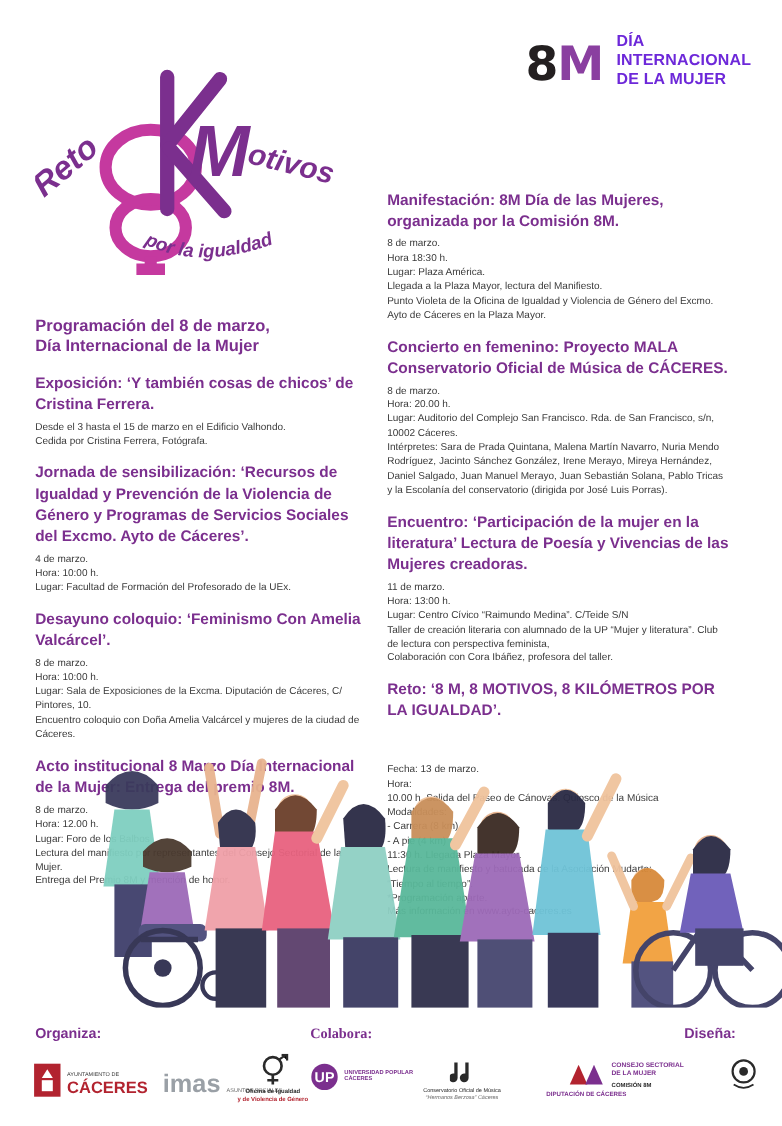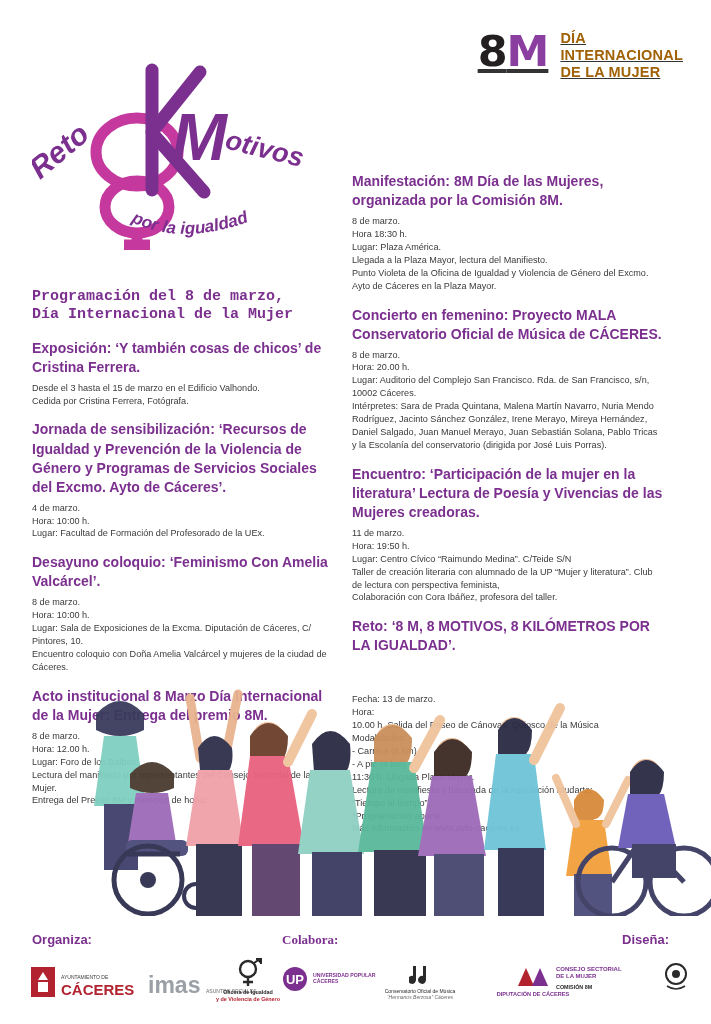--- a/index.html
+++ b/index.html
@@ -14,43 +14,42 @@
   .poster{position:relative;width:711px;height:1024px;overflow:hidden;background:#fff;}
 
   
   .logo-8m{
     position:absolute;left:32px;top:40px;width:310px;height:200px;
   }
   .logo-8m svg{display:block;}
 
   .header-right{
     position:absolute;right:28px;top:30px;
-    display:flex;align-items:flex-start;gap:12px;text-decoration:underline;
+    display:flex;align-items:flex-end;gap:12px;
   }
   .hr-8m{
     font-family:"DejaVu Sans", sans-serif;
     font-size:43px;font-weight:bold;color:#231f20;letter-spacing:-1px;
     line-height:1;
   }
   .hr-8m .m{color:#8a3fa0;}
   .hr-text{
     font-family:"Liberation Sans", sans-serif;
-    font-size:14.5px;font-weight:bold;color:#a16207;
+    font-size:14.5px;font-weight:bold;color:#6d28d9;
     line-height:1.18;letter-spacing:.2px;
   }
 
   
   .col{position:absolute;top:0;font-size:9.2px;line-height:1.33;}
   .col-left{left:32px;top:288px;width:300px;}
   .col-right{left:352px;top:172px;width:312px;}
 
   h1.prog{
     color:#7b2f8e;font-size:15px;line-height:1.22;margin:0 0 14px 0;
     font-weight:bold;
-    font-family:Liberation Mono, monospace;
   }
   .block{margin-bottom:13px;}
   .btitle{
     color:#7b2f8e;font-weight:bold;font-size:14px;line-height:1.36;
     margin-bottom:5px;
   }
   .bbody{color:#3a3a3a;font-size:9.1px;line-height:1.42;}
 
   
   .illus{
@@ -158,21 +157,21 @@
     <div class="block">
       <div class="btitle">Concierto en femenino: Proyecto MALA Conservatorio Oficial de Música de CÁCERES.</div>
       <div class="bbody" style="white-space: pre-line;">8 de marzo.
 Hora: 20.00 h.
 Lugar: Auditorio del Complejo San Francisco. Rda. de San Francisco, s/n, 10002 Cáceres.
 Intérpretes: Sara de Prada Quintana, Malena Martín Navarro, Nuria Mendo Rodríguez, Jacinto Sánchez González, Irene Merayo, Mireya Hernández, Daniel Salgado, Juan Manuel Merayo, Juan Sebastián Solana, Pablo Tricas y la Escolanía del conservatorio (dirigida por José Luis Porras).</div>
     </div>
     <div class="block">
       <div class="btitle">Encuentro: ‘Participación de la mujer en la literatura’ Lectura de Poesía y Vivencias de las Mujeres creadoras.</div>
       <div class="bbody" style="white-space: pre-line;">11 de marzo.
-Hora: 19:50 h.
+Hora: 13:00 h.
 Lugar: Centro Cívico “Raimundo Medina”. C/Teide S/N
 Taller de creación literaria con alumnado de la UP “Mujer y literatura”. Club de lectura con perspectiva feminista,
 Colaboración con Cora Ibáñez, profesora del taller.</div>
     </div>
     <div class="block">
       <div class="btitle">Reto: ‘8 M, 8 MOTIVOS, 8  KILÓMETROS POR LA IGUALDAD’.</div>
       <div class="bbody" style="white-space: pre-line; margin-top: 38px;">Fecha: 13 de marzo.
 Hora:
 10.00 h. Salida del Paseo de Cánovas. Quiosco de la Música
 Modalidades:

